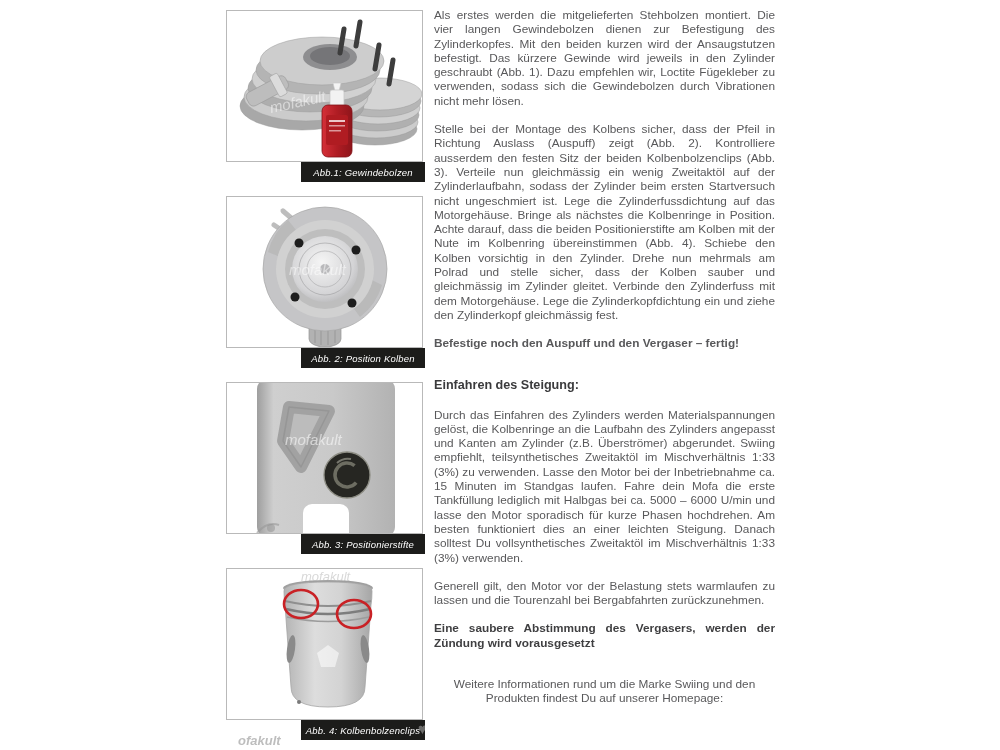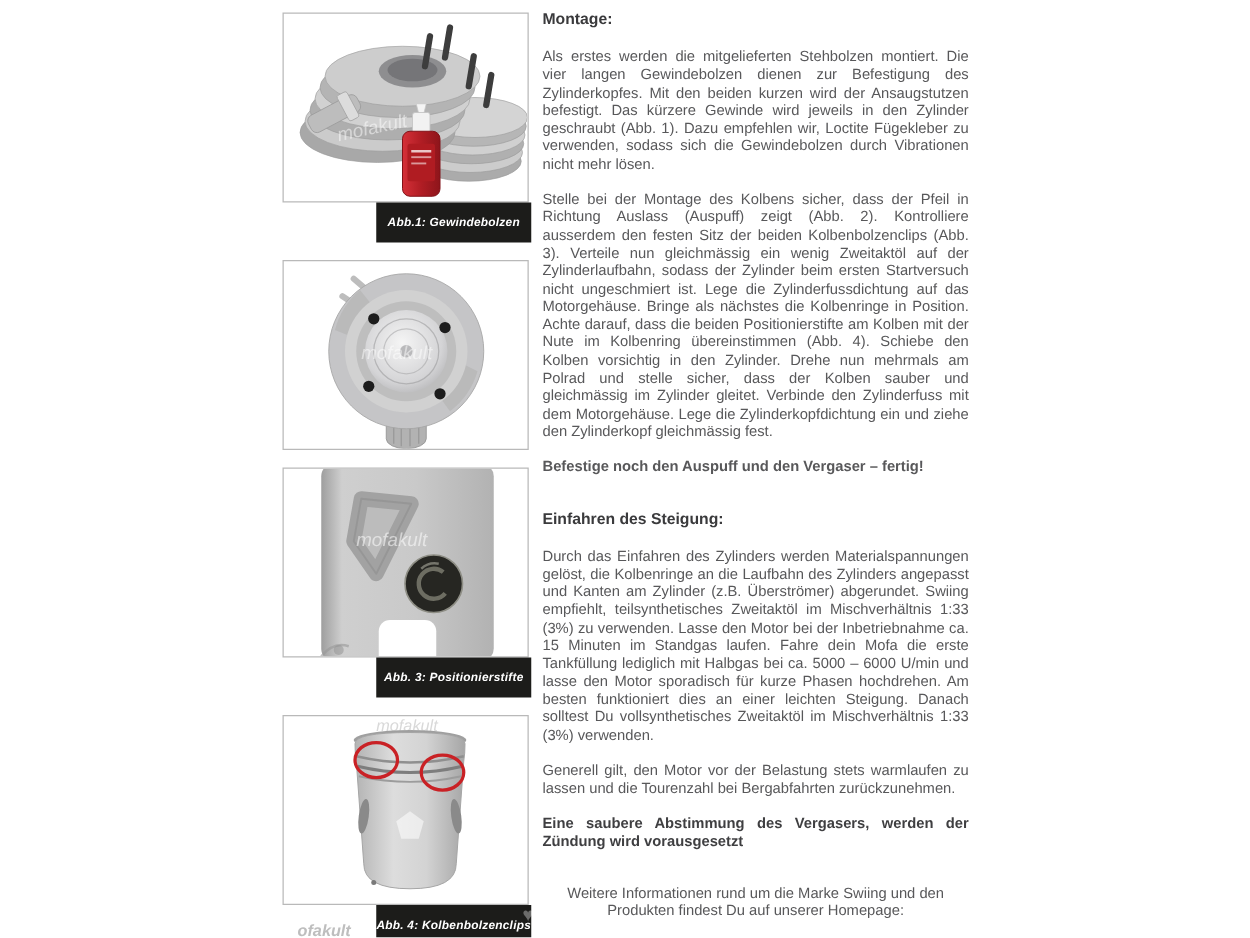--- a/index.html
+++ b/index.html
@@ -13,23 +13,23 @@
   
   .figures{position:absolute;left:226px;top:10px;width:199px;}
   .figure{position:relative;margin-bottom:14px;}
   .photo{
     width:197px;height:152px;border:1px solid #b9b9b9;background:#fff;
     box-sizing:border-box;position:relative;overflow:hidden;
   }
   .photo svg{display:block;width:195px;height:150px;}
   .caption-row{display:flex;position:relative;}
   .capbar{
-    margin-left:auto;width:124px;height:32px;background:#1c1c1a;
+    margin-left:auto;width:124px;height:20px;background:#1c1c1a;
     color:#ffffff;font-style:italic;font-size:9.5px;letter-spacing:.2px;
-    display:flex;align-items:center;justify-content:center;font-weight:bold;
+    display:flex;align-items:center;justify-content:center;
   }
   .wm-partial{
     position:absolute;left:12px;top:13px;font-size:13px;font-weight:bold;font-style:italic;
     color:#9b9b9b;opacity:.65;pointer-events:none;
   }
   .wm-heart{
     position:absolute;right:-2px;top:0;font-size:15px;color:#ffffff;opacity:.35;pointer-events:none;
   }
 
   
@@ -146,20 +146,23 @@
           <circle cx="98" cy="72" r="18" fill="none" stroke="#a8a8aa" stroke-width="1" opacity=".6"></circle>
           <circle cx="98" cy="72" r="5" fill="#b9b9bb"></circle>
 
           <circle cx="72" cy="46" r="4.5" fill="#1d1d1d"></circle>
           <circle cx="129" cy="53" r="4.5" fill="#1d1d1d"></circle>
           <circle cx="68" cy="100" r="4.5" fill="#1d1d1d"></circle>
           <circle cx="125" cy="106" r="4.5" fill="#1d1d1d"></circle>
           <text x="62" y="78" font-size="15" font-style="italic" fill="#ffffff" opacity=".5">mofakult</text>
         </svg>
       </div>
+      <div class="caption-row">
+        <div class="capbar">Abb. 2: Position Kolben</div>
+      </div>
     </figure>
 
     <figure class="figure" style="margin:0 0 14px 0;">
       <div class="photo">
         <svg viewBox="0 0 195 150">
           <defs>
             <linearGradient id="wall3" x1="0" y1="0" x2="1" y2="0">
               <stop offset="0" stop-color="#9e9e9e"></stop>
                 <stop offset=".12" stop-color="#cfcfcf"></stop>
               <stop offset=".55" stop-color="#c9c9c9"></stop>
@@ -223,21 +226,20 @@
         <span class="wm-partial">ofakult</span>
         <div class="capbar">Abb. 4: Kolbenbolzenclips</div>
         <span class="wm-heart">♥</span>
       </div>
     </figure>
 
   </div>
 
   <div class="article">
 
-    <h2>Montage:</h2>
 
     <p>Als erstes werden die mitgelieferten Stehbolzen montiert. Die vier langen Gewindebolzen dienen zur Befestigung des Zylinderkopfes. Mit den beiden kurzen wird der Ansaugstutzen befestigt. Das kürzere Gewinde wird jeweils in den Zylinder geschraubt (Abb. 1). Dazu empfehlen wir, Loctite Fügekleber zu verwenden, sodass sich die Gewindebolzen durch Vibrationen nicht mehr lösen.</p>
 
     <p>Stelle bei der Montage des Kolbens sicher, dass der Pfeil in Richtung Auslass (Auspuff) zeigt (Abb. 2). Kontrolliere ausserdem den festen Sitz der beiden Kolbenbolzenclips (Abb. 3). Verteile nun gleichmässig ein wenig Zweitaktöl auf der Zylinderlaufbahn, sodass der Zylinder beim ersten Startversuch nicht ungeschmiert ist. Lege die Zylinderfussdichtung auf das Motorgehäuse. Bringe als nächstes die Kolbenringe in Position. Achte darauf, dass die beiden Positionierstifte am Kolben mit der Nute im Kolbenring übereinstimmen (Abb. 4). Schiebe den Kolben vorsichtig in den Zylinder. Drehe nun mehrmals am Polrad und stelle sicher, dass der Kolben sauber und gleichmässig im Zylinder gleitet. Verbinde den Zylinderfuss mit dem Motorgehäuse. Lege die Zylinderkopfdichtung ein und ziehe den Zylinderkopf gleichmässig fest.</p>
 
     <p class="gap">Befestige noch den Auspuff und den Vergaser – fertig!</p>
 
     <h2>Einfahren des Steigung:</h2>
 
     <p>Durch das Einfahren des Zylinders werden Materialspannungen gelöst, die Kolbenringe an die Laufbahn des Zylinders angepasst und Kanten am Zylinder (z.B. Überströmer) abgerundet. Swiing empfiehlt, teilsynthetisches Zweitaktöl im Mischverhältnis 1:33 (3%) zu verwenden. Lasse den Motor bei der Inbetriebnahme ca. 15 Minuten im Standgas laufen. Fahre dein Mofa die erste Tankfüllung lediglich mit Halbgas bei ca. 5000 – 6000 U/min und lasse den Motor sporadisch für kurze Phasen hochdrehen. Am besten funktioniert dies an einer leichten Steigung. Danach solltest Du vollsynthetisches Zweitaktöl im Mischverhältnis 1:33 (3%) verwenden.</p>

